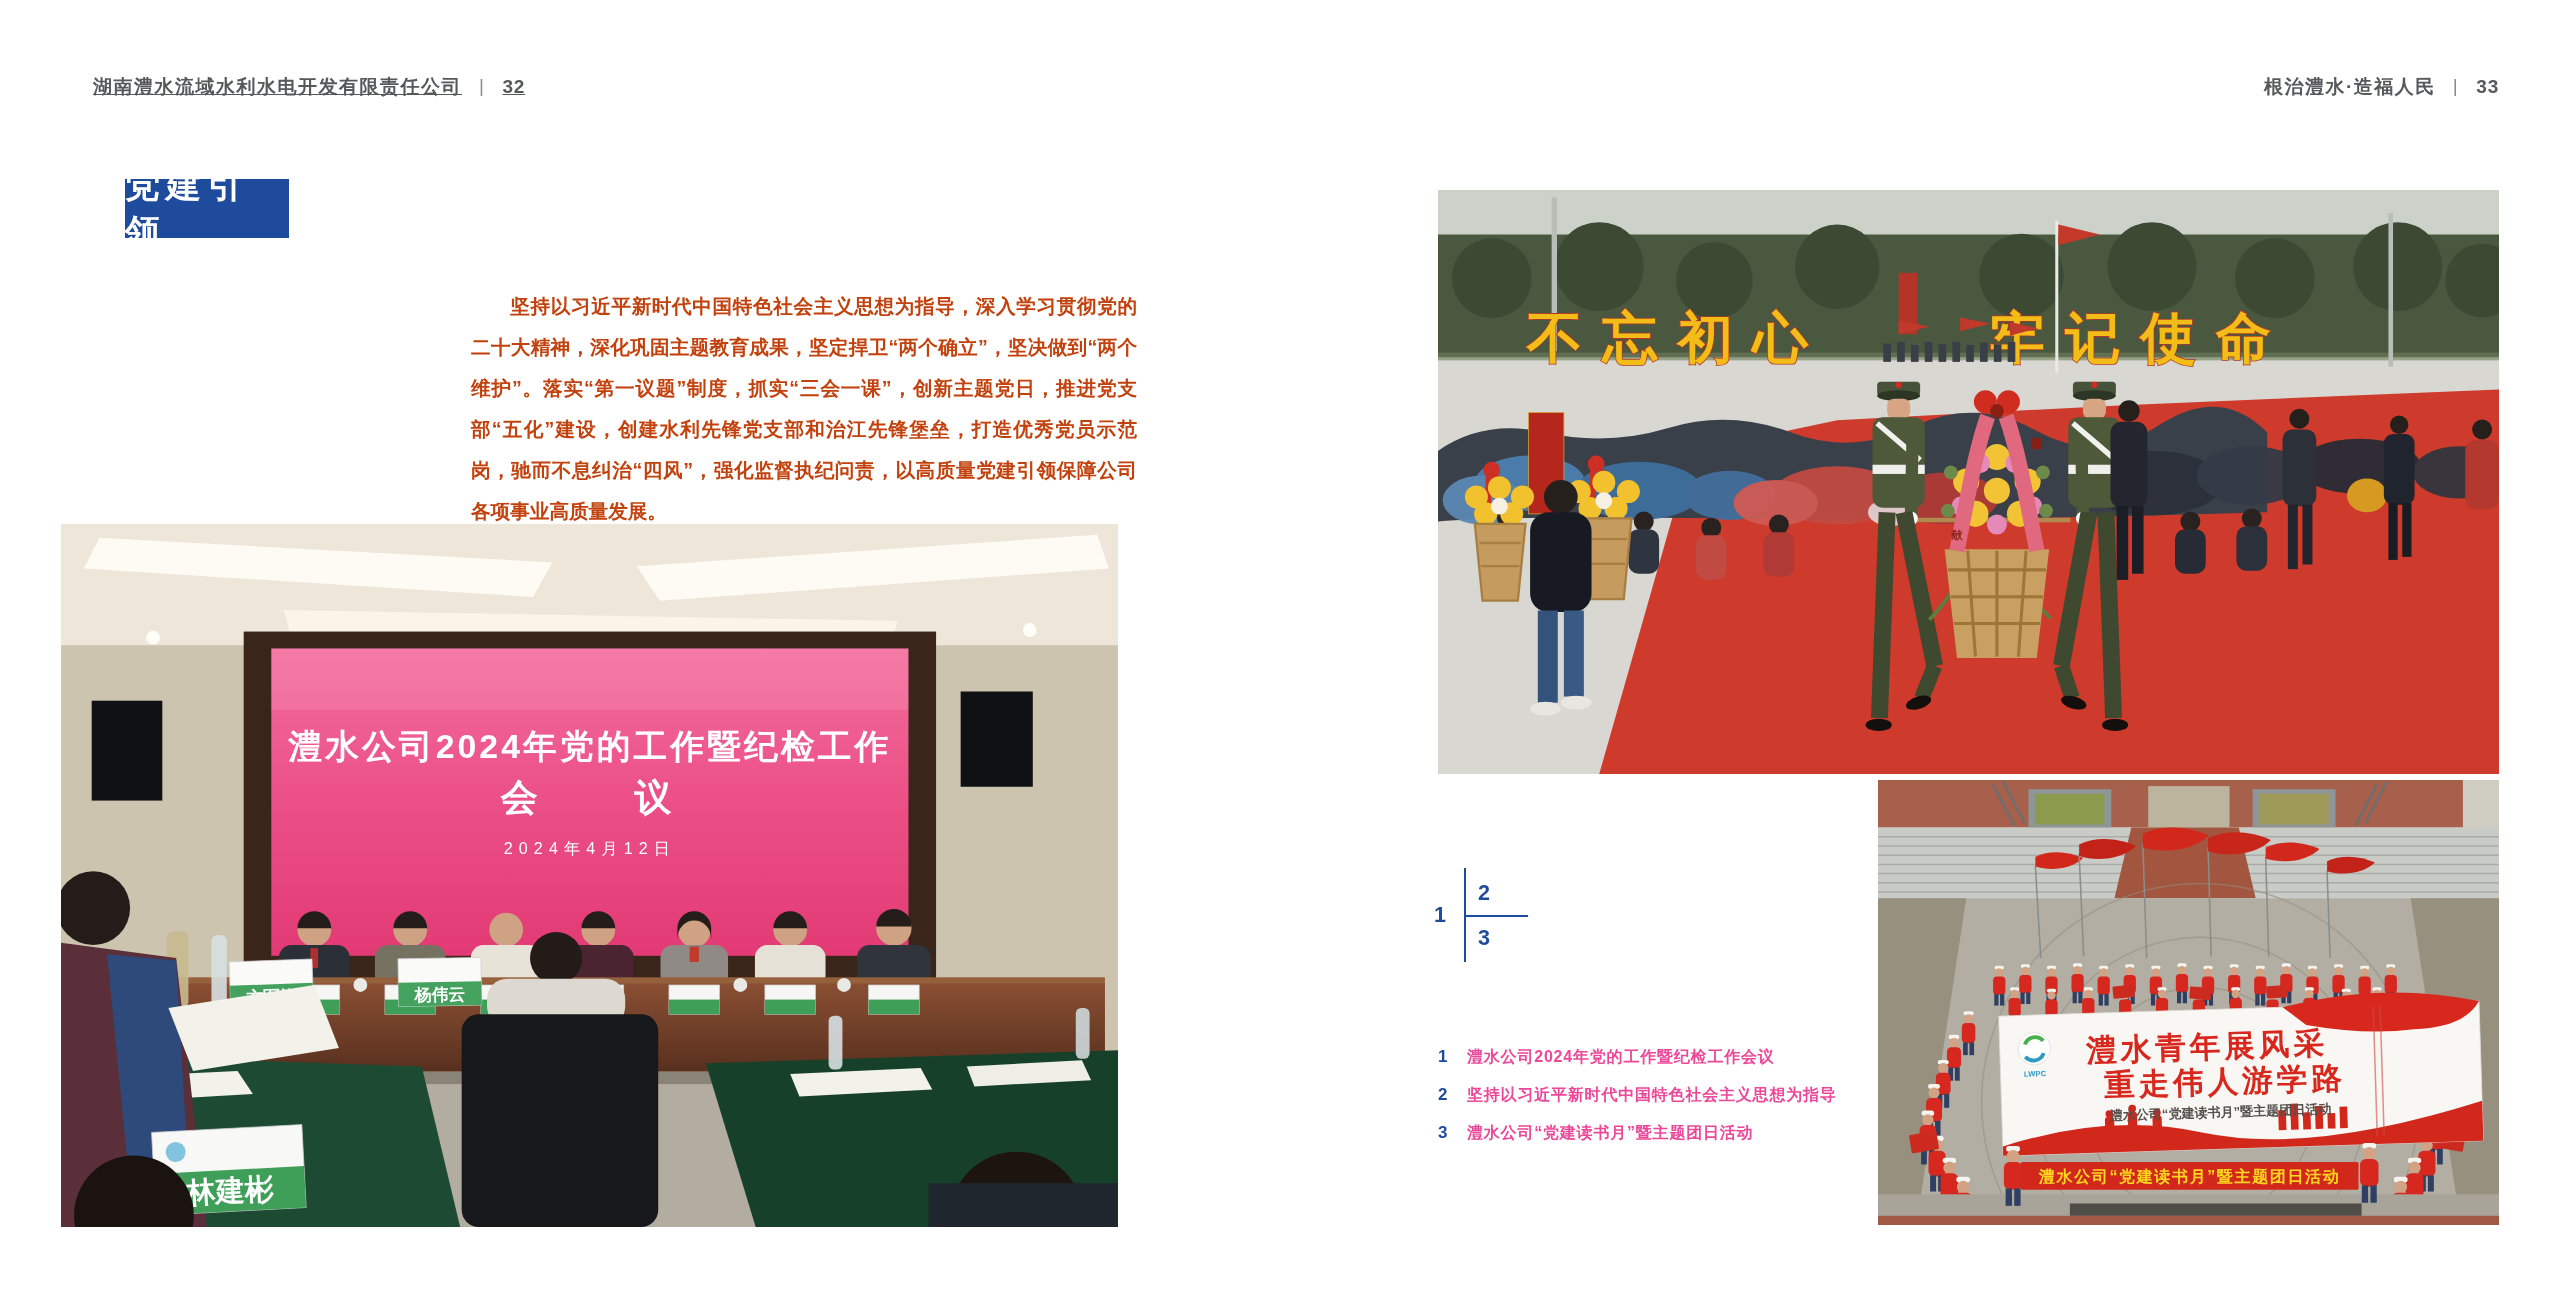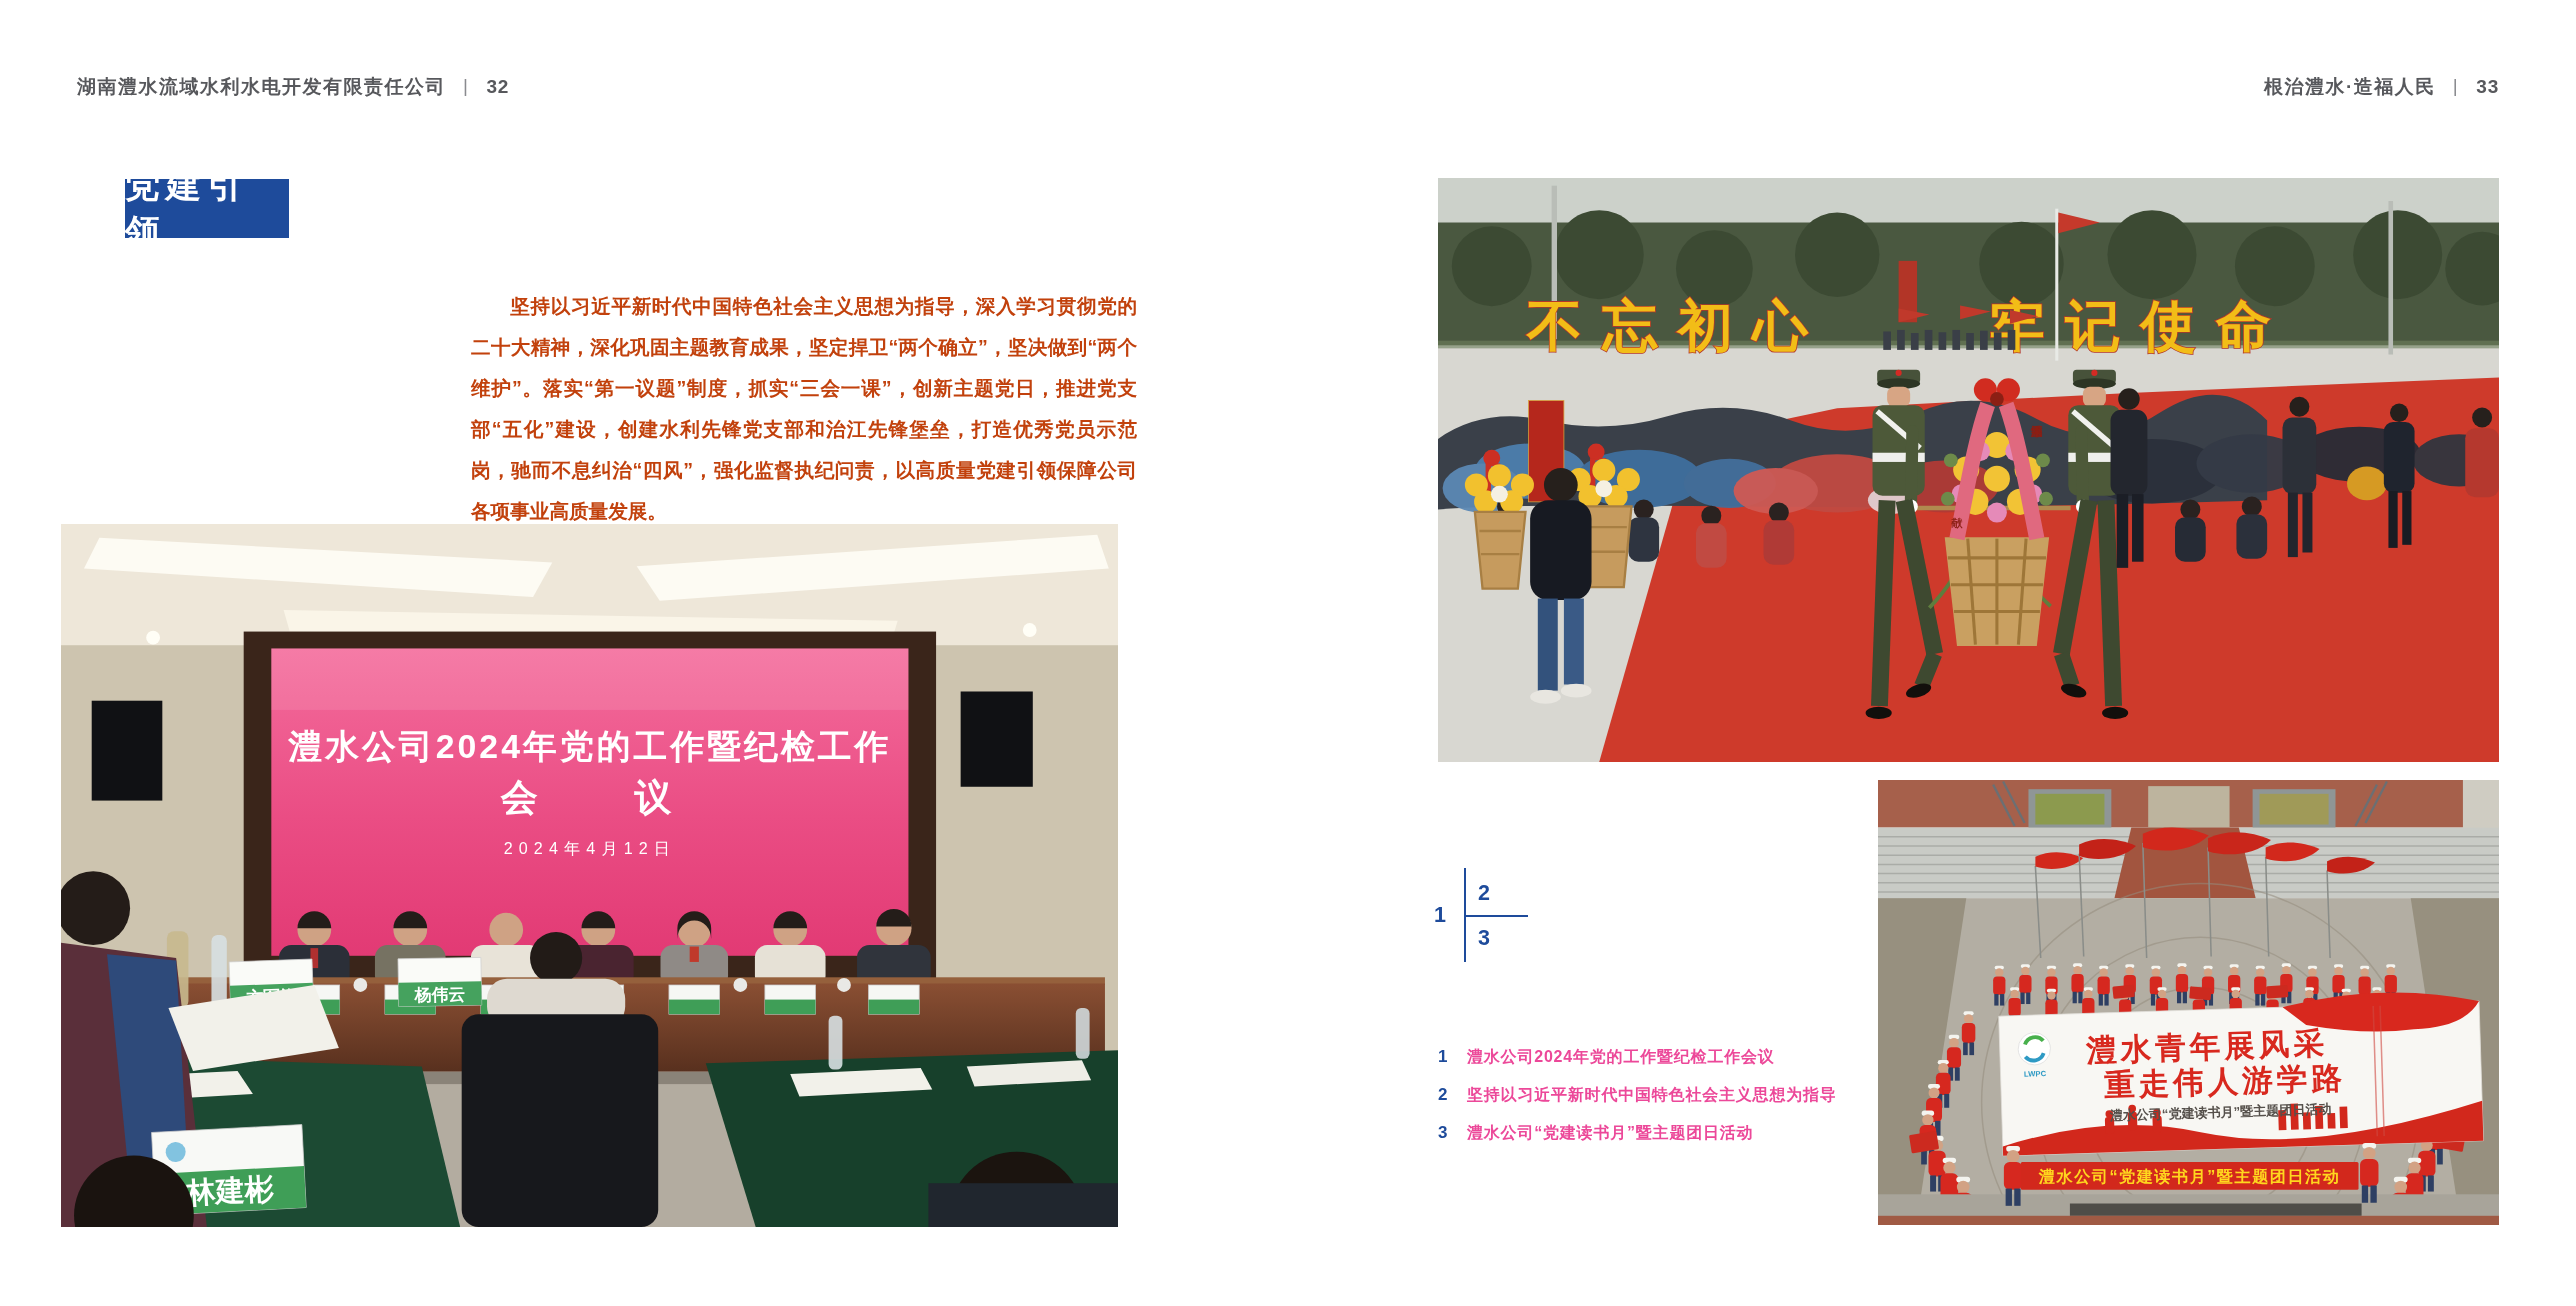--- a/index.html
+++ b/index.html
@@ -1,29 +1,29 @@
 <!DOCTYPE html>
 <html style="font-size:12.3px"><head>
 <meta charset="utf-8">
 <style>
   html,body{margin:0;padding:0;background:#e9e9e9;}
   .page{position:relative;width:2576px;height:1306px;background:#ffffff;
         font-family:"Liberation Sans","DejaVu Sans",sans-serif;overflow:hidden;}
   .hdr{position:absolute;top:74px;font-size:19px;font-weight:bold;color:#57585c;letter-spacing:1.5px;}
-  .hdr-left{left:77px;}
+  .hdr-left{left:93px;text-decoration:underline;}
   .hdr-right{right:77px;text-align:right;}
   .hdr .sep{display:inline-block;margin:0 17px;color:#8a8b8f;font-weight:normal;transform:translateY(-0.8px);}
   .hdr .pg{letter-spacing:0.8px;}
   .badge{position:absolute;left:77px;top:179px;width:164px;height:59px;background:#1e4b9b;color:#fff;
          font-size:35px;font-weight:bold;letter-spacing:6.1px;display:flex;align-items:center;justify-content:center;margin-left:48px;}
   .para{position:absolute;left:471px;top:286px;width:666px;font-size:19.6px;line-height:41px;
         color:#c2410c;font-weight:600;text-align:justify;text-indent:2em;margin:0;}
   figure{margin:0;padding:0;position:absolute;}
   .photo-meeting{left:61px;top:524px;width:1057px;height:703px;}
-  .photo-square{left:1438px;top:178px;width:1061px;height:584px;border-radius:19px;}
+  .photo-square{left:1438px;top:190px;width:1061px;height:584px;border-radius:19px;}
   .photo-group{left:1878px;top:780px;width:621px;height:445px;}
   figure svg{display:block;width:100%;height:100%;}
   .idx-line-v{position:absolute;left:1464px;top:868px;width:1.5px;height:94px;background:#1e4b9b;}
   .idx-line-h{position:absolute;left:1464px;top:915px;width:64px;height:1.5px;background:#1e4b9b;}
   .idx-num{position:absolute;color:#1e4b9b;font-weight:bold;font-size:21.5px;width:26px;text-align:center;}
   .idx-1{left:1427px;top:903px;}
   .idx-2{left:1471px;top:881px;}
   .idx-3{left:1471px;top:926px;}
   .captions{position:absolute;left:1438px;top:1038px;}
   .cap-row{display:flex;align-items:center;height:38px;}

